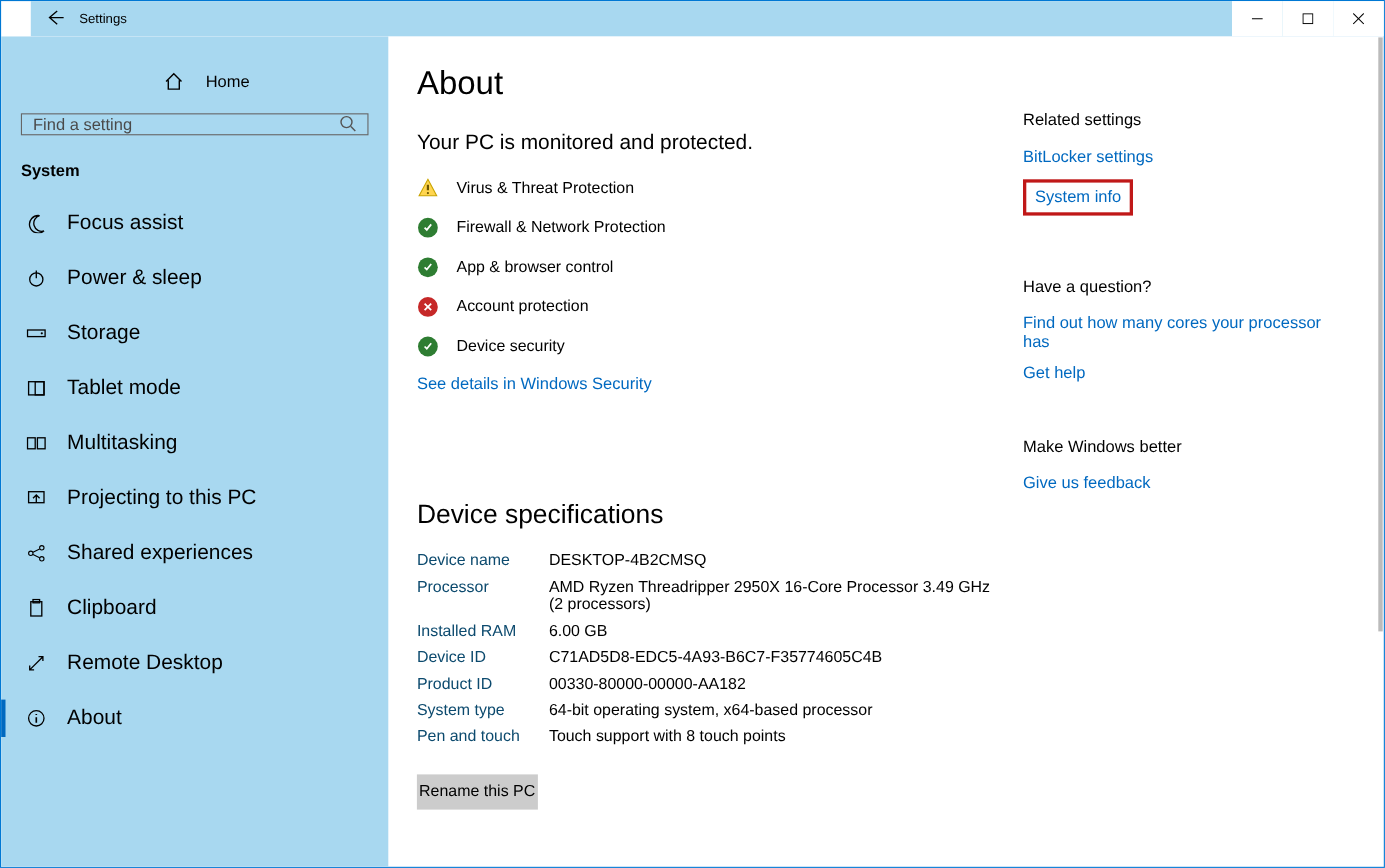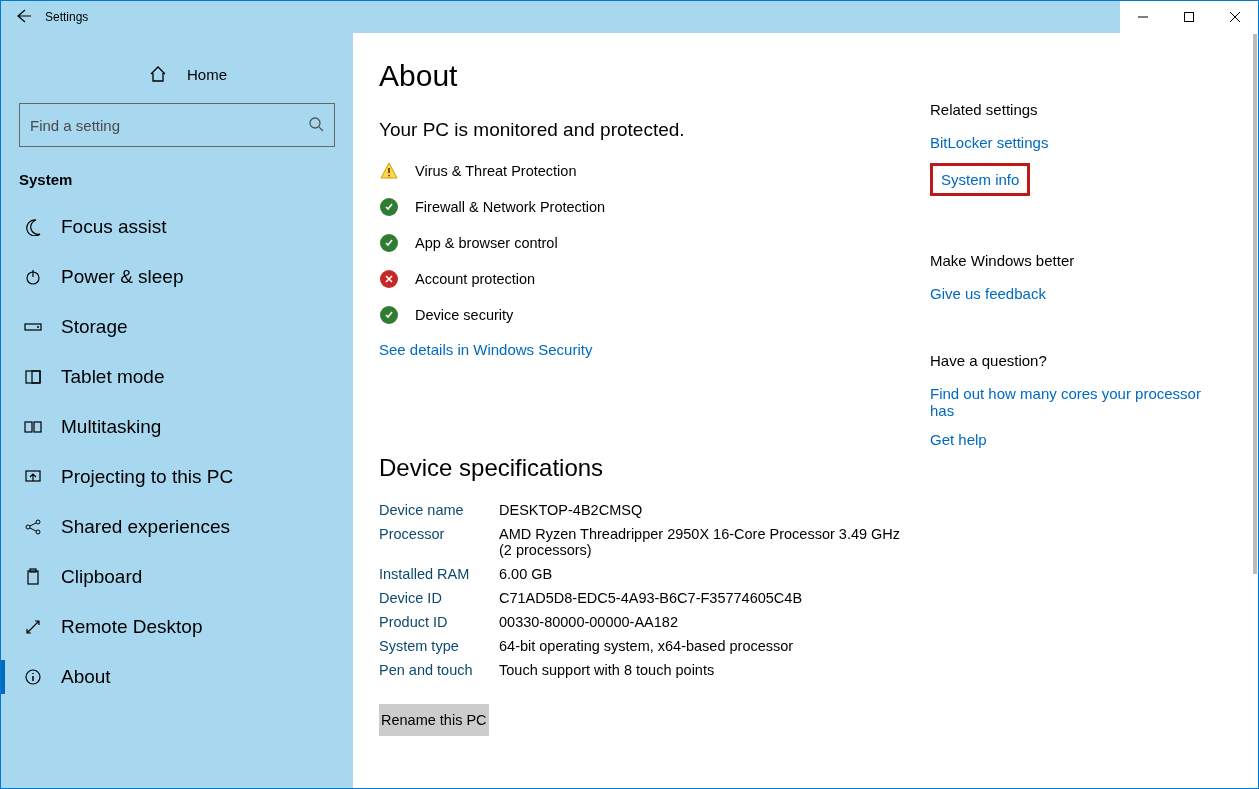--- a/index.html
+++ b/index.html
@@ -19,20 +19,21 @@
   display: flex;
   flex-direction: column;
   border: 1px solid #0078d4;
 }
 .titlebar {
   height: 32px;
   display: flex;
   align-items: stretch;
   background: #a8d8f0;
   position: relative;
+  margin-left: 27px;
 }
 .titlebar-left {
   display: flex;
   align-items: center;
   gap: 14px;
   padding-left: 14px;
   flex: 1;
 }
 .titlebar-title { font-size: 12px; }
 .win-controls { display: flex; }
@@ -60,21 +61,21 @@
   align-items: center;
   gap: 20px;
   padding: 10px 0 10px 22px;
   font-size: 15px;
   justify-content: center;
 }
 .home-row .icon-slot { width: 18px; display:flex; align-items:center; }
 .search-wrap { padding: 10px 18px 18px 18px; }
 .search-box {
   width: 100%;
-  height: 44px;
+  height: 20px;
   border: 1px solid #666;
   background: #a8d8f0;
   display: flex;
   align-items: center;
   padding: 0 10px;
 }
 .search-box input {
   flex: 1;
   border: none;
   background: transparent;
@@ -445,28 +446,28 @@
 
       <div class="related">
         <div class="related-group">
           <h3>Related settings</h3>
           <a class="link">BitLocker settings</a><br>
           <span class="highlight-box">
             <a class="link" style="margin-bottom:0">System info</a>
           </span>
         </div>
         <div class="related-group">
-          <h3>Make Windows better</h3>
-          <a class="link">Give us feedback</a>
-        </div>
-        <div class="related-group">
           <h3>Have a question?</h3>
           <a class="link">Find out how many cores your processor has</a><br>
           <a class="link">Get help</a>
         </div>
+        <div class="related-group">
+          <h3>Make Windows better</h3>
+          <a class="link">Give us feedback</a>
+        </div>
       </div>
     </div>
 
   </div>
 </div>
 
 <div class="scroll-track">
   <div class="scroll-thumb"></div>
 </div>
 

